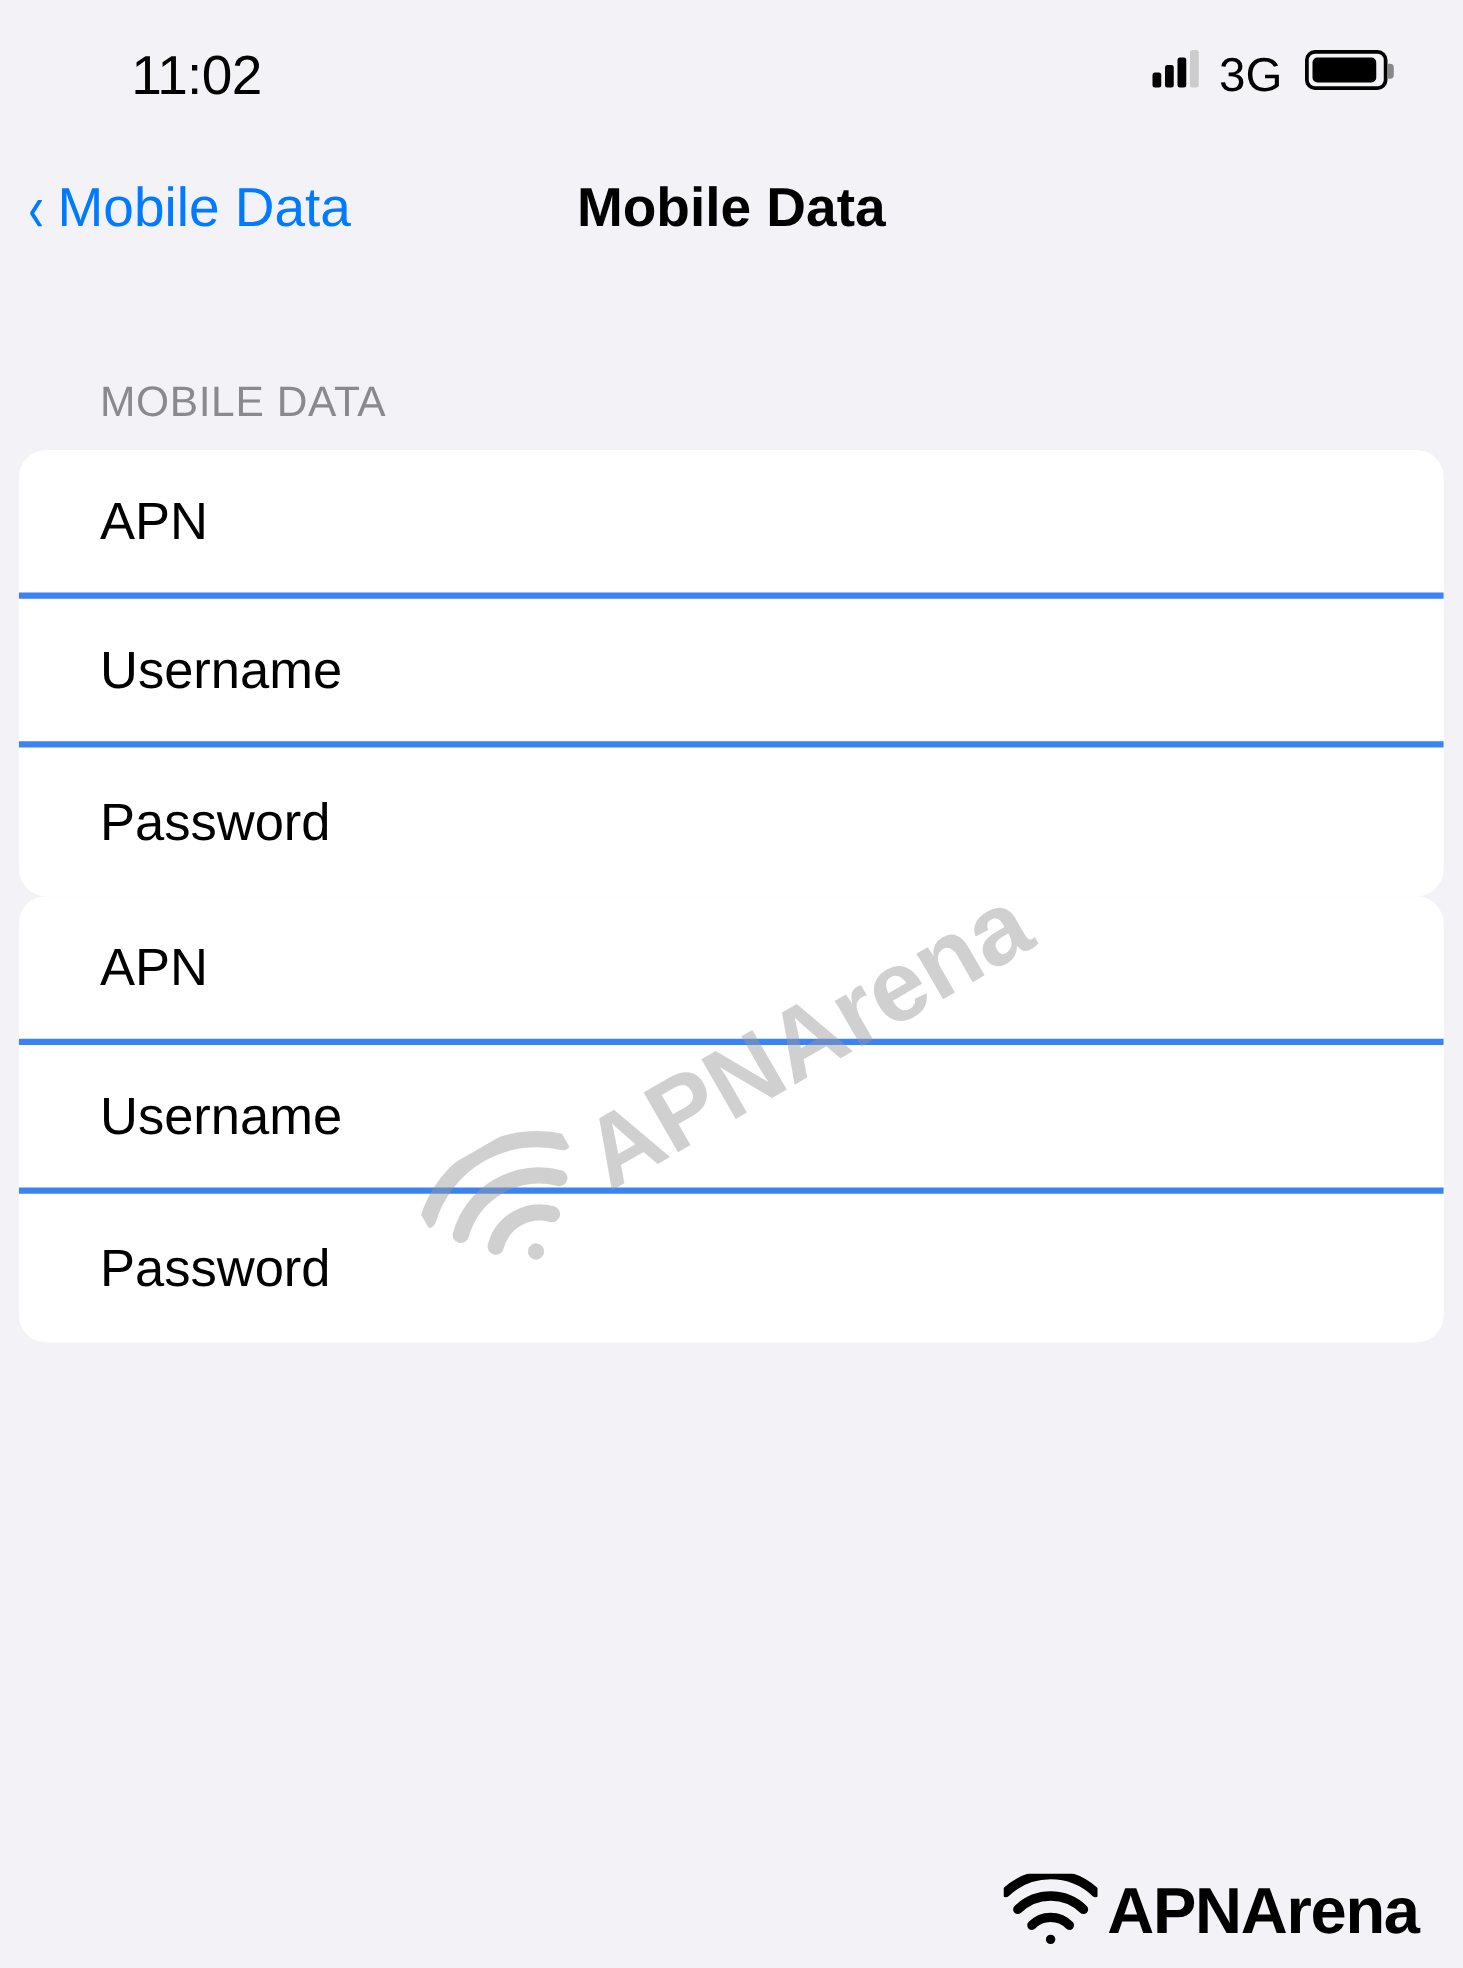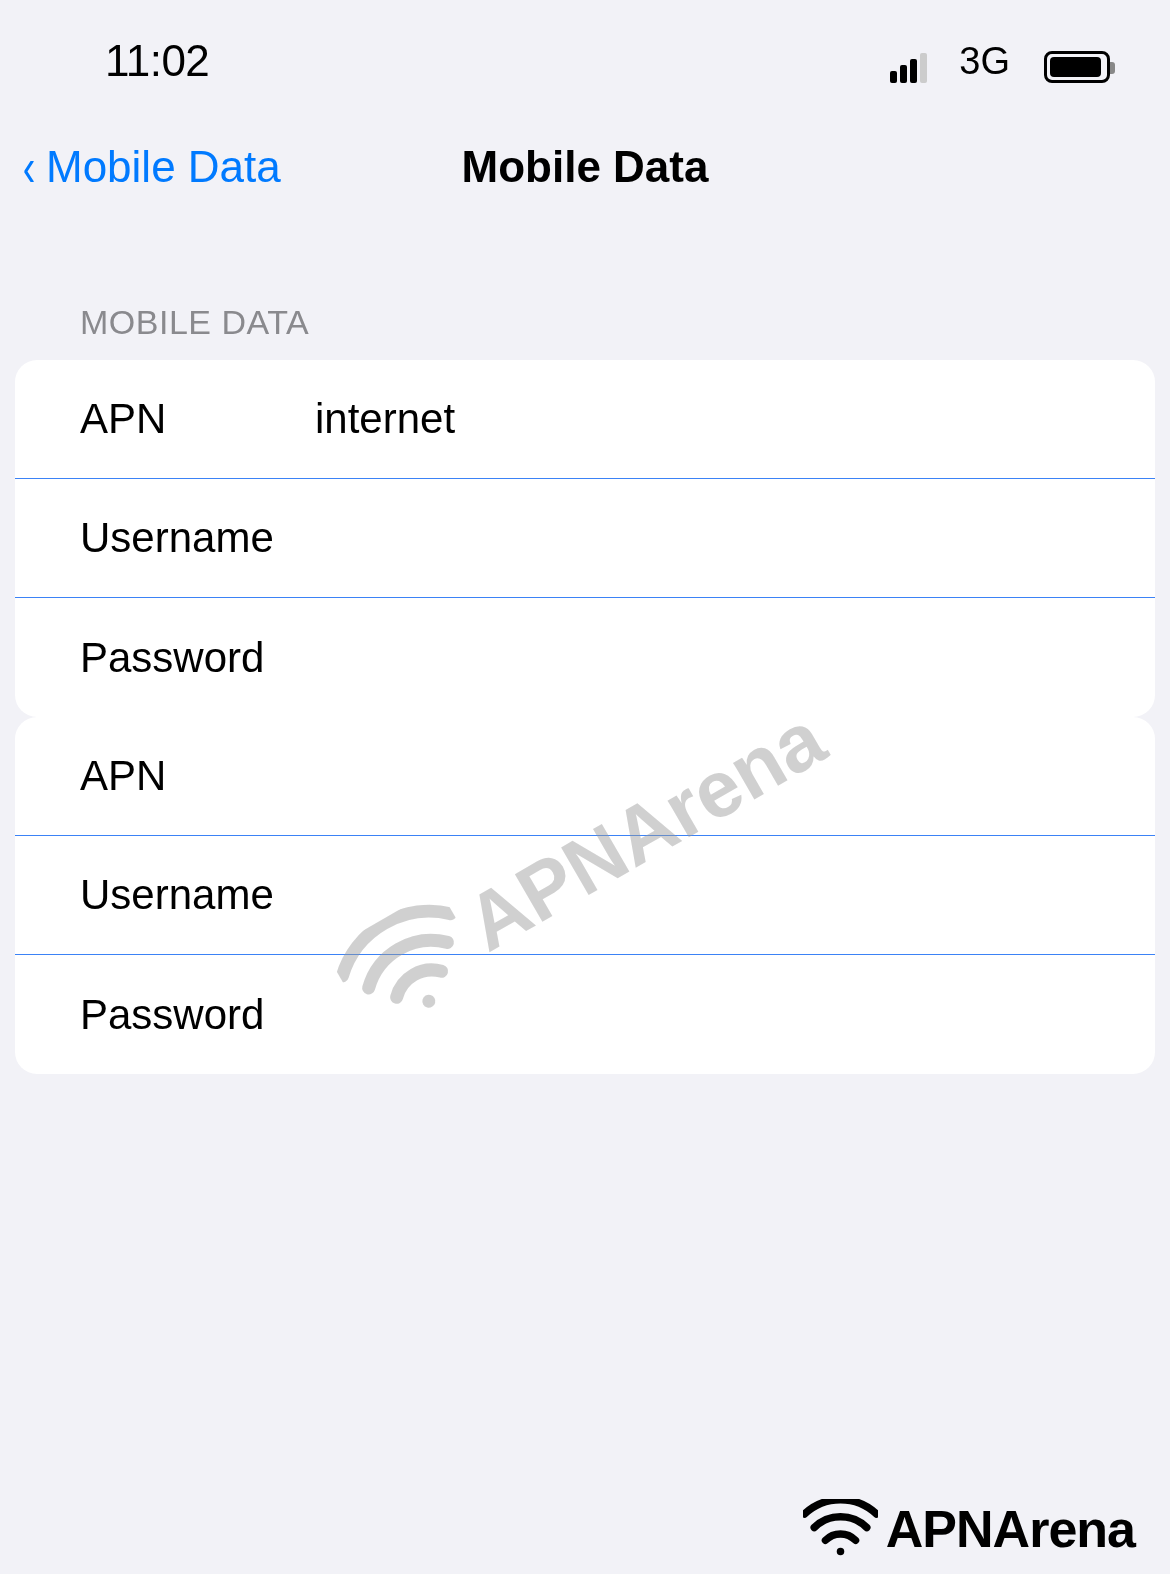--- a/index.html
+++ b/index.html
@@ -21,22 +21,22 @@
       align-items: center;
       padding: 36px 60px 20px 105px;
     }
     .time {
       font-size: 44px;
       font-weight: 400;
       letter-spacing: -0.5px;
     }
     .status-right {
       display: flex;
-      align-items: flex-end;
-      gap: 26px;
+      align-items: flex-start;
+      gap: 10px;
     }
     .signal-bars {
       display: flex;
       align-items: flex-end;
       gap: 3px;
       height: 30px;
     }
     .bar {
       width: 7px;
       border-radius: 2px;
@@ -117,21 +117,21 @@
     .group {
       background: #fff;
       border-radius: 22px;
       overflow: hidden;
     }
     .row {
       display: flex;
       align-items: center;
       padding: 0 65px;
       height: 119px;
-      border-bottom: 1px solid #3b82f6;
+      border-bottom: 5px solid #3b82f6;
     }
     .row:last-child {
       border-bottom: none;
       align-items: center;
     }
     .row-label {
       font-size: 42px;
       font-weight: 400;
       width: 235px;
       flex-shrink: 0;
@@ -210,21 +210,20 @@
   </div>
   <div class="page-title">Mobile Data</div>
 </div>
 
 <div class="content">
 
   <div class="section-header">MOBILE DATA</div>
   <div class="group">
     <div class="row">
       <div class="row-label">APN</div>
-      <input class="row-input" type="text" value="internet" style="">
     </div>
     <div class="row">
       <div class="row-label">Username</div>
       <input class="row-input" type="text" value="" style="">
     </div>
     <div class="row">
       <div class="row-label">Password</div>
       <input class="row-input" type="text" value="" style="">
     </div>
   </div>

